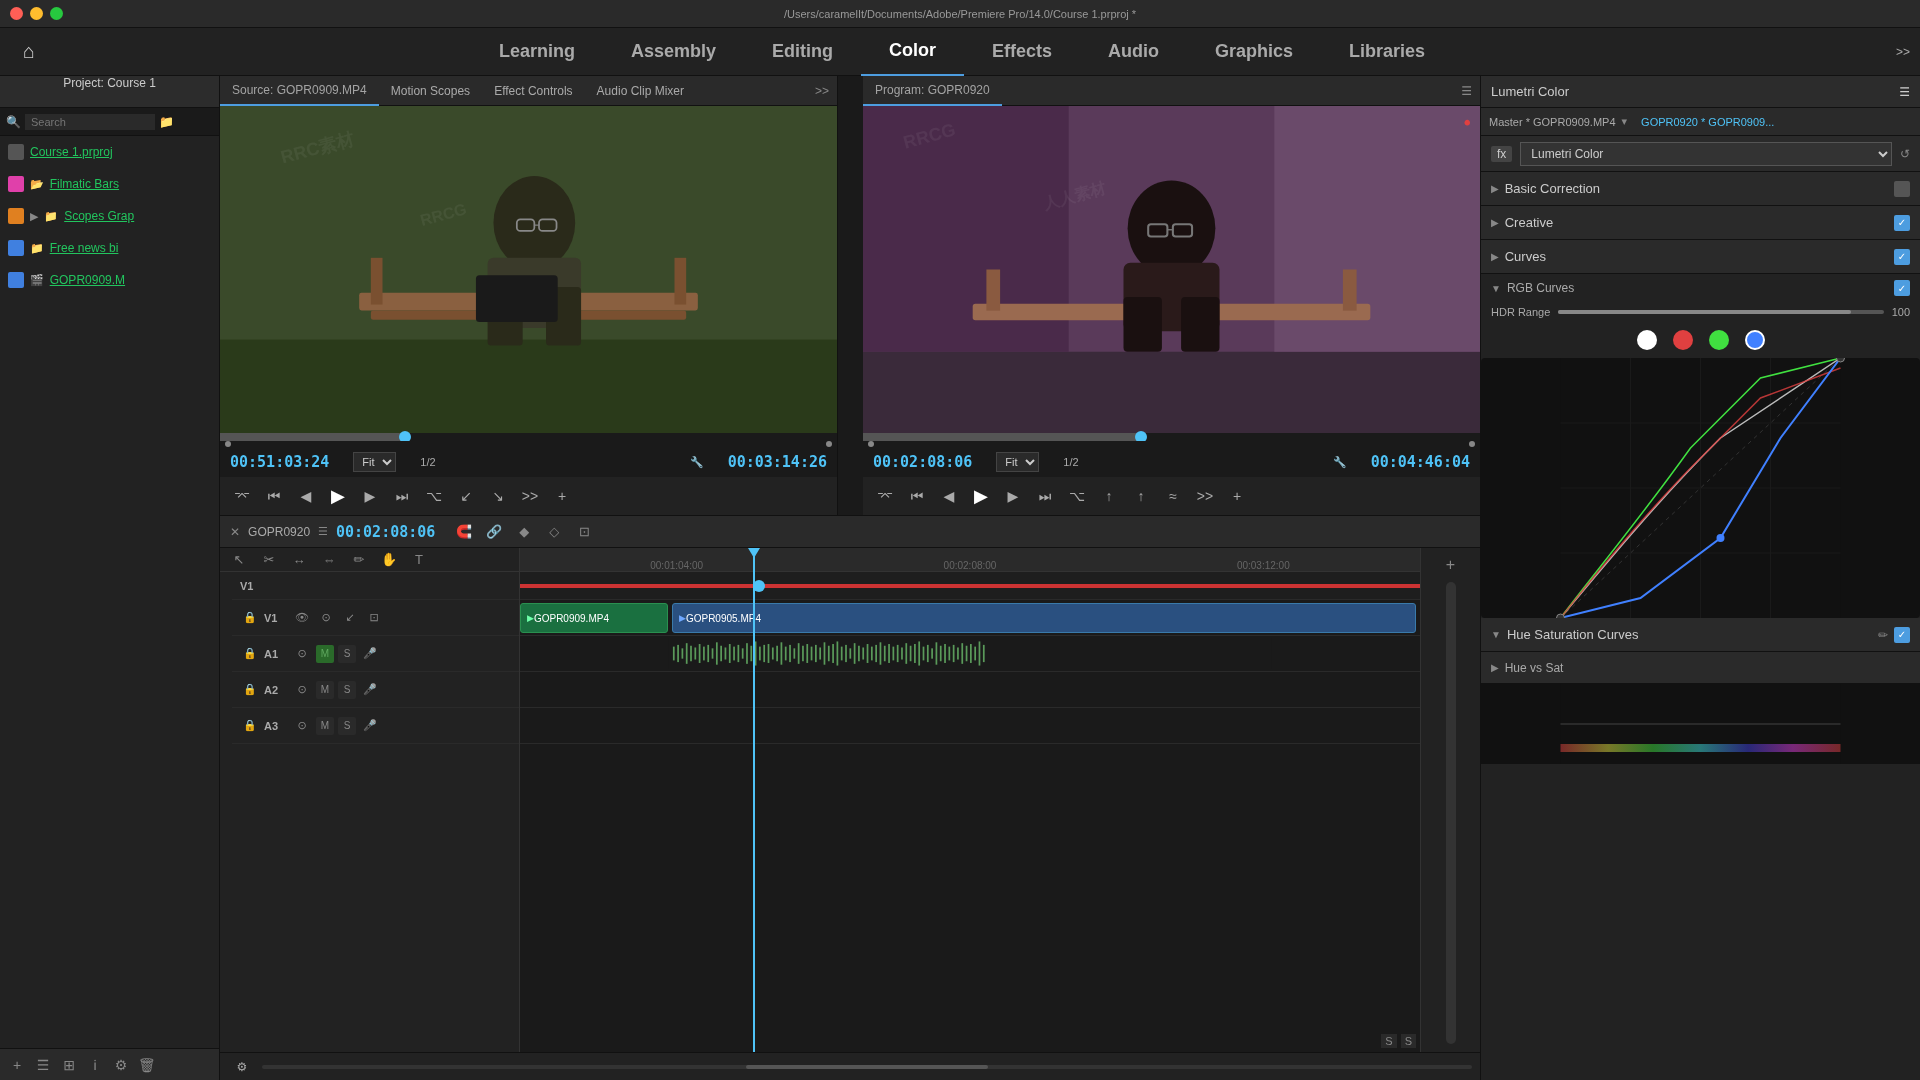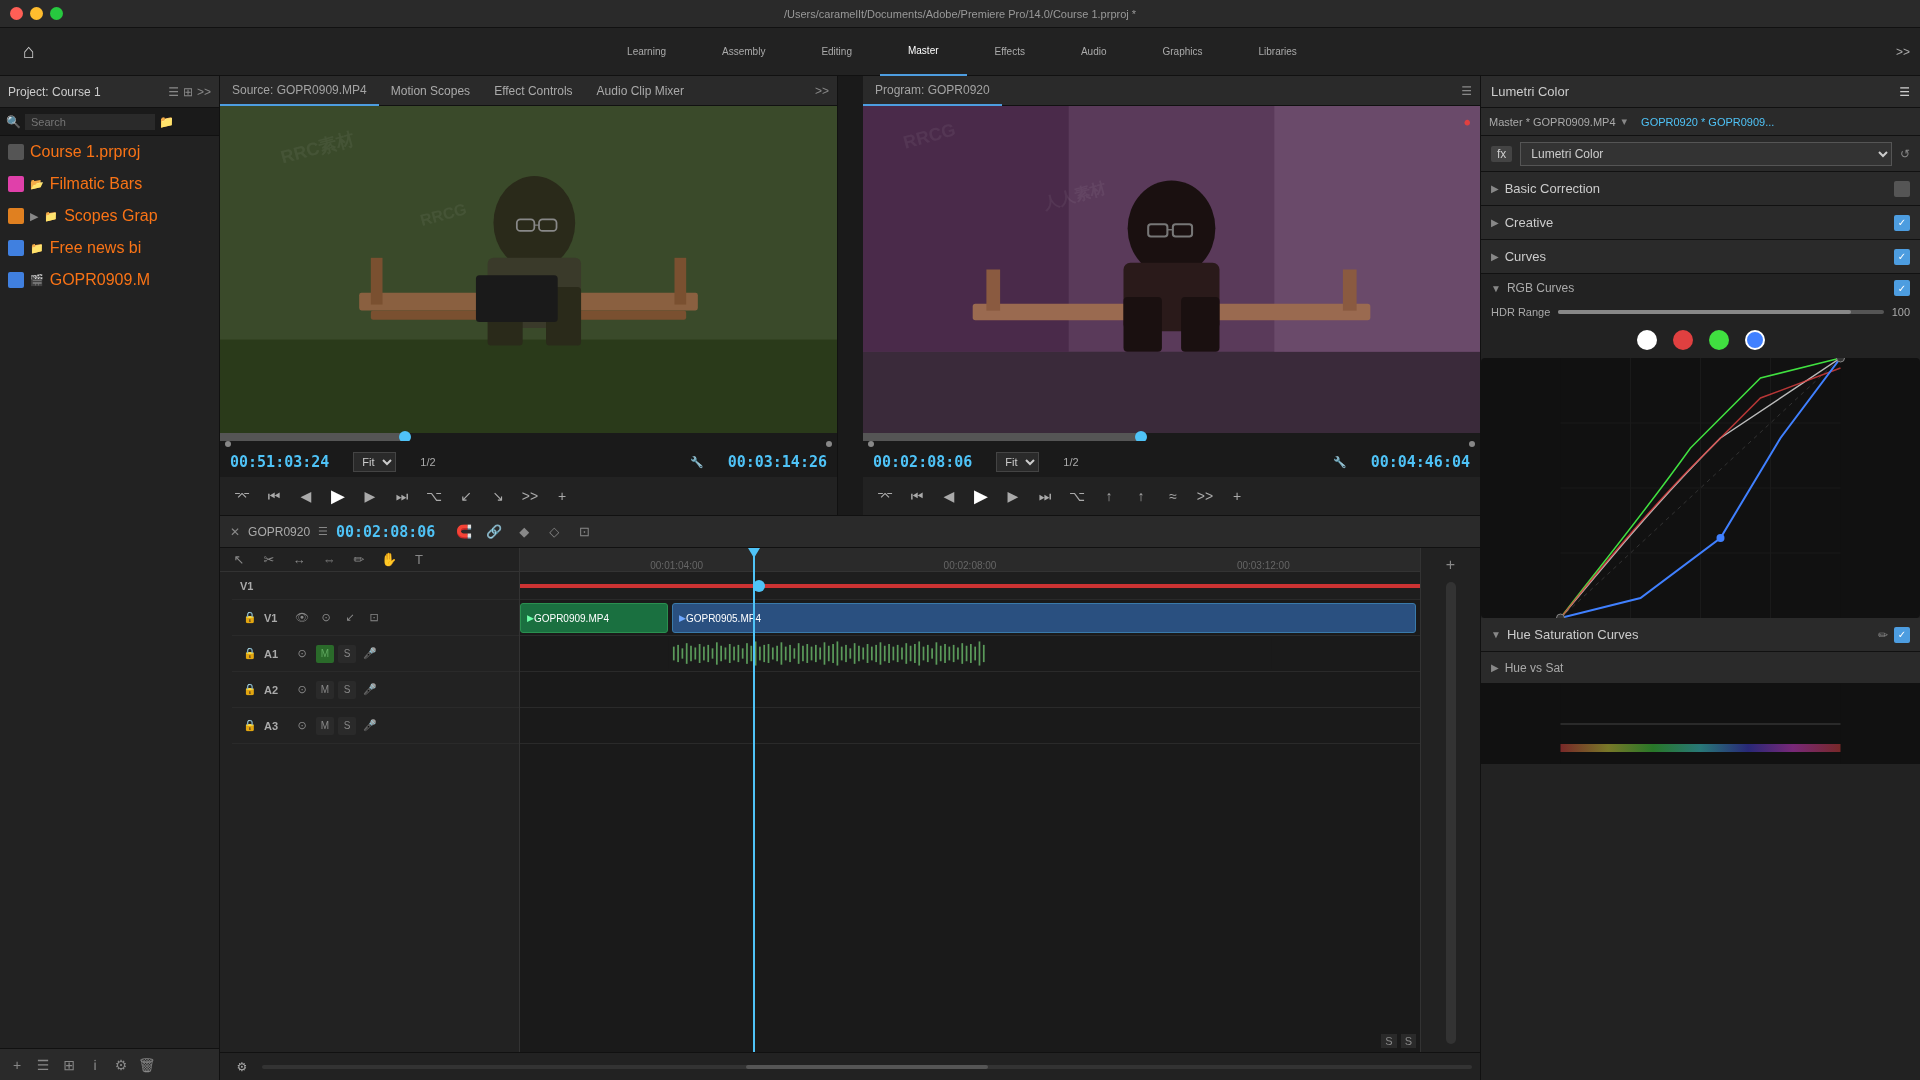--- a/index.html
+++ b/index.html
@@ -64,23 +64,24 @@
       flex: 1;
       justify-content: center;
       gap: 0;
     }
     .nav-tab {
       padding: 0 28px;
       height: 48px;
       display: flex;
       align-items: center;
       color: #aaa;
-      font-size: 10px;
+      font-size: 18px;
       cursor: pointer;
       position: relative;
+      font-weight: bold;
     }
     .nav-tab.active {
       color: #fff;
       border-bottom: 2px solid #4d9de0;
     }
     .nav-expand {
       font-size: 12px;
       color: #aaa;
       margin-left: 30px;
     }
@@ -103,20 +104,21 @@
     .panel-header {
       height: 32px;
       background: #2c2c2c;
       display: flex;
       align-items: center;
       padding: 0 8px;
       gap: 22px;
       border-bottom: 1px solid #111;
       font-size: 12px;
       color: #ccc;
+      flex-direction: column;
     }
     .panel-header-title { flex: 1; }
     .panel-header-icons { display: flex; gap: 4px; color: #888; }
     .search-bar {
       height: 28px;
       background: #1a1a1a;
       border-bottom: 1px solid #111;
       display: flex;
       align-items: center;
       padding: 0 6px;
@@ -138,21 +140,21 @@
       align-items: center;
       padding: 0 8px;
       gap: 6px;
       cursor: pointer;
     }
     .item-color-box {
       width: 16px; height: 16px;
       border-radius: 2px;
       flex-shrink: 0;
     }
-    .item-label { font-size: 16px; color: #f97316; }
+    .item-label { font-size: 12px; color: #22c55e; text-decoration: underline; }
 
     
     .panel-bottom {
       height: 32px;
       background: #2a2a2a;
       border-top: 1px solid #111;
       display: flex;
       align-items: center;
       padding: 0 6px;
       gap: 4px;
@@ -652,21 +654,21 @@
   </div>
   <span class="title-text">/Users/caramelIt/Documents/Adobe/Premiere Pro/14.0/Course 1.prproj *</span>
 </div>
 
 <div id="topnav">
   <div class="nav-home">⌂</div>
   <div class="nav-tabs">
     <div class="nav-tab">Learning</div>
     <div class="nav-tab">Assembly</div>
     <div class="nav-tab">Editing</div>
-    <div class="nav-tab active">Master</div>
+    <div class="nav-tab active">Color</div>
     <div class="nav-tab">Effects</div>
     <div class="nav-tab">Audio</div>
     <div class="nav-tab">Graphics</div>
     <div class="nav-tab">Libraries</div>
   </div>
   <div class="nav-expand">&gt;&gt;</div>
 </div>
 
 <div id="main-layout">
 

